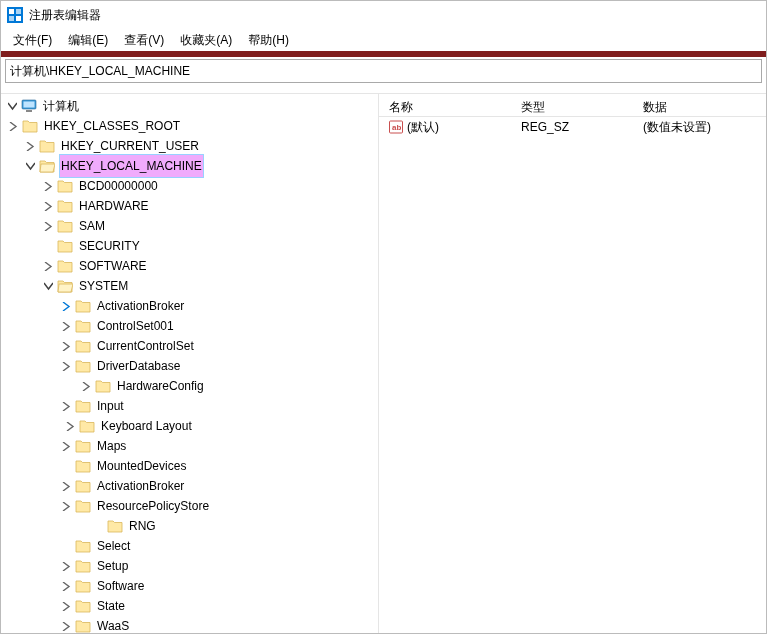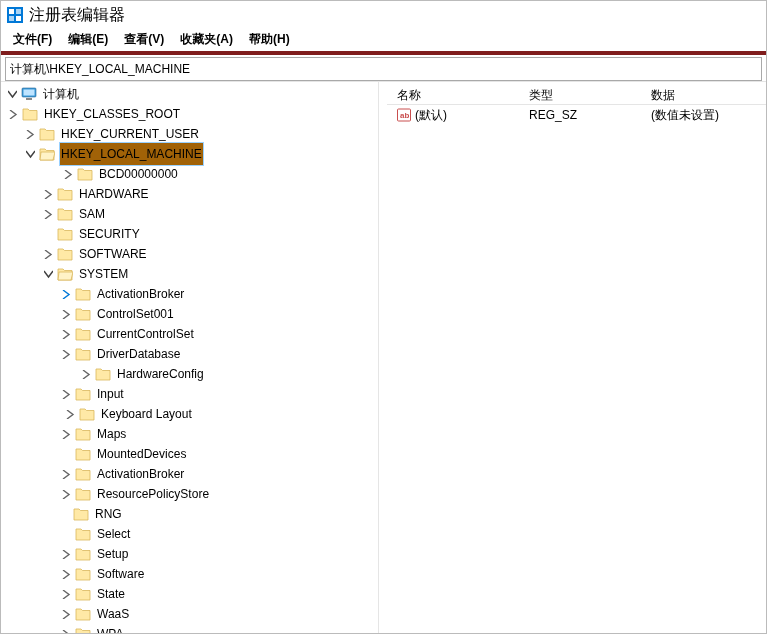--- a/index.html
+++ b/index.html
@@ -1,23 +1,23 @@
 <!DOCTYPE html>
 <html><head>
 <meta charset="utf-8">
 <style>
   html,body{margin:0;padding:0;font-family:"Microsoft YaHei","Segoe UI",Tahoma,sans-serif;font-size:12px;color:#000;background:#fff;}
   .window{width:767px;height:634px;border:1px solid #bbb;box-sizing:border-box;display:flex;flex-direction:column;overflow:hidden;}
   .titlebar{height:28px;display:flex;align-items:center;padding:0 6px;background:#fff;}
   .titlebar .app-icon{width:16px;height:16px;margin-right:6px;}
-  .titlebar .title{font-size:16px;}
-  .menubar{height:22px;display:flex;align-items:flex-start;padding:0 4px;border-bottom:4px solid #7f1d1d;font-weight:bold;}
+  .titlebar .title{font-size:12px;}
+  .menubar{height:22px;display:flex;align-items:center;padding:0 4px;border-bottom:6px solid #7f1d1d;}
   .menubar .menu-item{padding:2px 8px;cursor:default;}
   .addressbar{height:22px;border:1px solid #a9a9a9;margin:2px 4px 0 4px;padding:0 4px;display:flex;align-items:center;font-size:12px;}
-  .content{flex:1;display:flex;min-height:0;border-top:1px solid #e5e5e5;margin-top:0;gap:8px;}
+  .content{flex:1;display:flex;min-height:0;border-top:1px solid #e5e5e5;margin-top:10px;}
   .tree-pane{width:378px;overflow:auto;border-right:1px solid #e5e5e5;box-sizing:border-box;padding-top:2px;}
   .list-pane{flex:1;overflow:auto;box-sizing:border-box;}
   .list-header{display:flex;height:22px;align-items:flex-end;border-bottom:1px solid #e5e5e5;padding-left:4px;}
   .list-header .col{padding:0 6px;}
   .list-header .col.name{width:120px;}
   .list-header .col.type{width:110px;}
   .list-header .col.data{flex:1;}
   .list-row{display:flex;align-items:center;height:20px;padding-left:4px;}
   .list-row .cell{padding:0 6px;}
   .list-row .cell.name{width:120px;display:flex;align-items:center;}
@@ -27,21 +27,21 @@
   
   .tree{list-style:none;margin:0;padding:0;}
   .tree ul{list-style:none;margin:0;padding:0;}
   .tree li{white-space:nowrap;}
   .node{display:flex;align-items:center;height:20px;cursor:default;}
   .exp{width:14px;height:14px;display:flex;align-items:center;justify-content:center;color:#666;margin-right:2px;flex:0 0 14px;}
   .exp svg{width:9px;height:9px;}
   .exp.none{visibility:hidden;}
   .ico{width:16px;height:16px;margin-right:4px;flex:0 0 16px;}
   .lbl{padding:1px 2px;}
-  .node.selected .lbl{background:#a16207;border:1px solid #99d1ff;padding:4px 1px;}
+  .node.selected .lbl{background:#f0abfc;border:1px solid #99d1ff;padding:4px 1px;}
 </style>
 </head>
 <body>
 
 <svg width="0" height="0" style="position:absolute">
   <defs>
     <g id="chev-right">
         <path d="M1 0 L7 4.5 L1 9" fill="none" stroke="#666" stroke-width="1.4"></path>
       </g>
     <g id="chev-down">
@@ -147,21 +147,21 @@
                       <use href="#chev-down"></use>
                     </svg>
                   </span>
                 <svg class="ico">
                     <use href="#folder-open"></use>
                   </svg>
                 <span class="lbl">HKEY_LOCAL_MACHINE</span>
               </div>
               <ul>
                 <li>
-                    <div class="node" style="padding-left:60px">
+                    <div class="node" style="padding-left:40px">
                   <span class="exp">
                         <svg>
                           <use href="#chev-right"></use>
                         </svg>
                       </span>
                   <svg class="ico">
                         <use href="#folder"></use>
                       </svg>
                   <span class="lbl">BCD00000000</span>
                 </div>
@@ -368,21 +368,21 @@
                               <use href="#chev-right"></use>
                             </svg>
                           </span>
                       <svg class="ico">
                             <use href="#folder"></use>
                           </svg>
                       <span class="lbl">ResourcePolicyStore</span>
                     </div>
                       </li>
                     <li>
-                        <div class="node" style="padding-left:56px">
+                        <div class="node" style="padding-left:90px">
                       <span class="exp none">
                             <svg>
                               <use href="#chev-right"></use>
                             </svg>
                           </span>
                       <svg class="ico">
                             <use href="#folder"></use>
                           </svg>
                       <span class="lbl">RNG</span>
                     </div>

